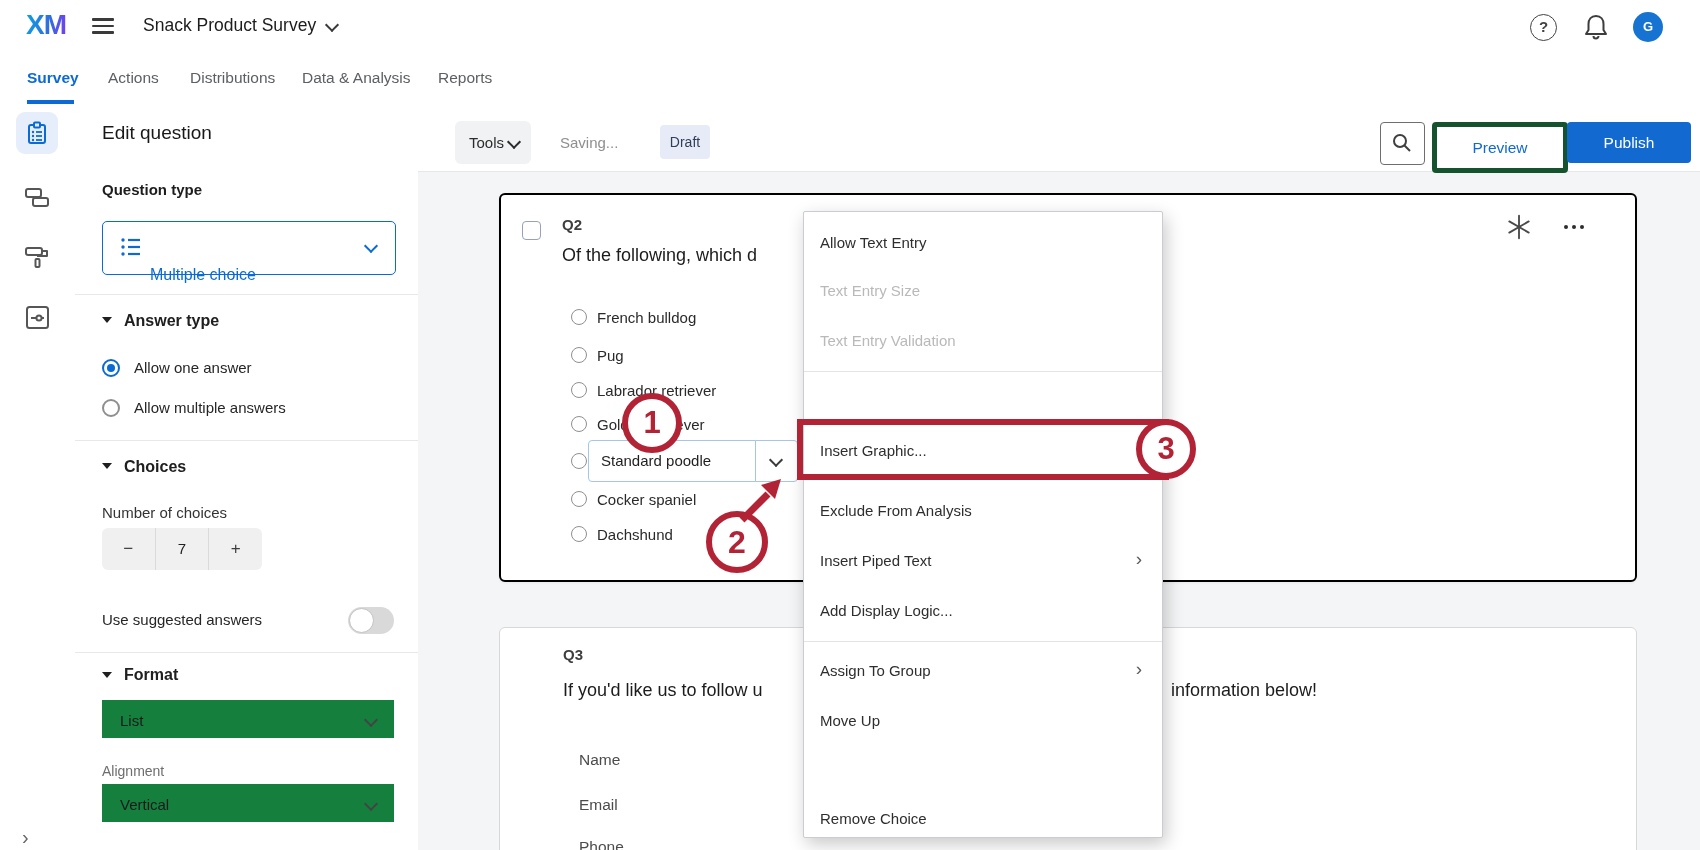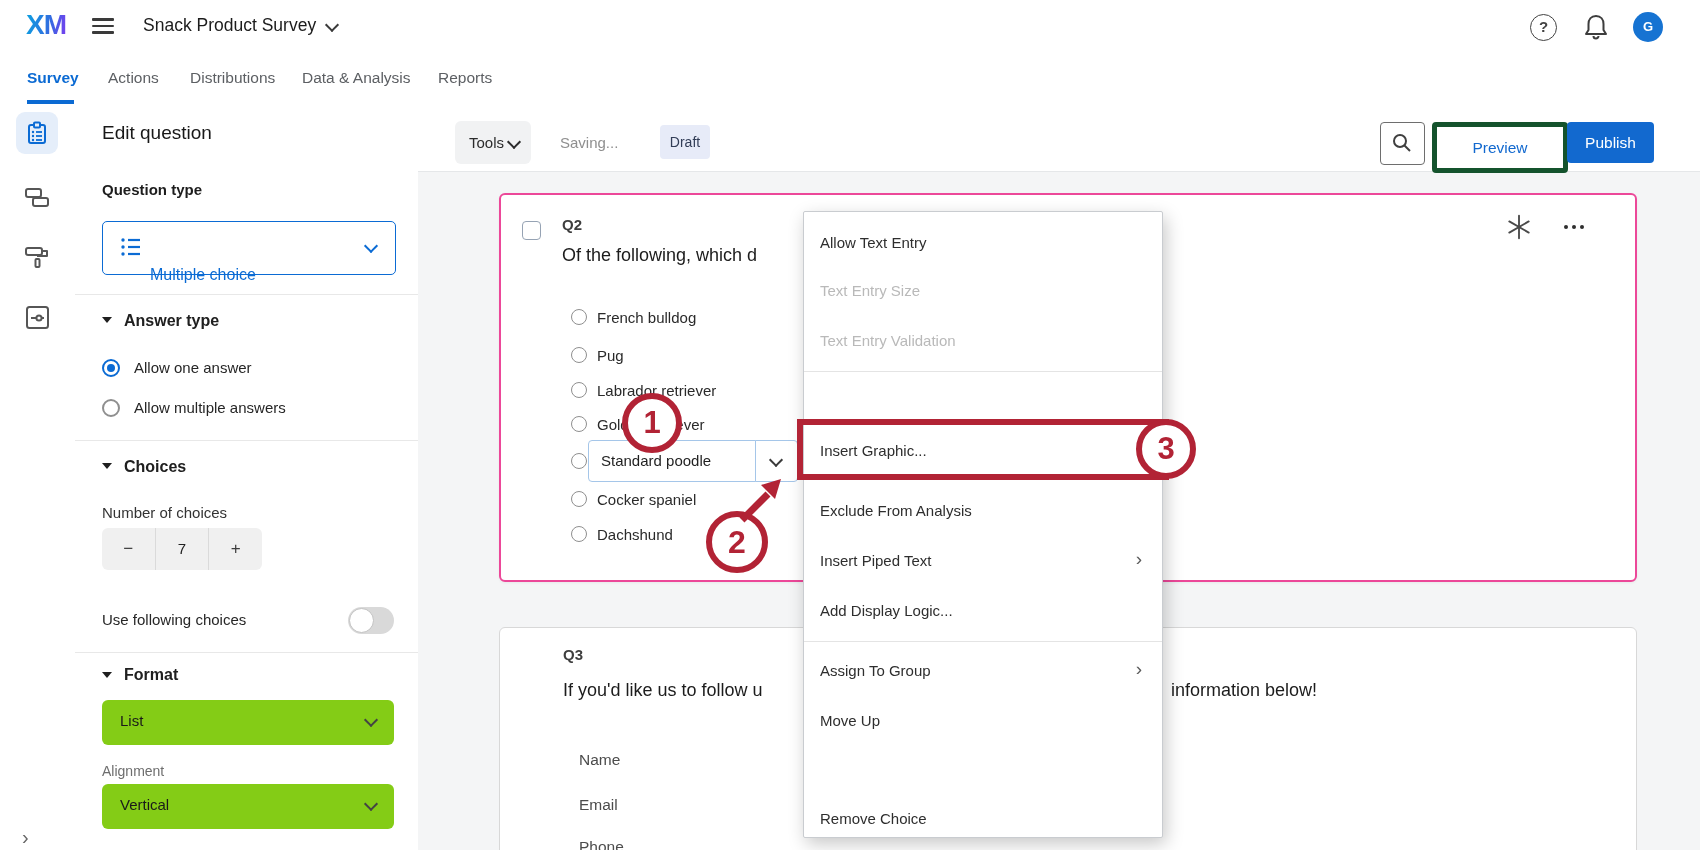--- a/index.html
+++ b/index.html
@@ -43,40 +43,40 @@
   .radio.sel{border-color:#0b6bd4;}
   .radio.sel::after{content:"";position:absolute;left:3px;top:3px;width:8px;height:8px;border-radius:50%;background:#0b6bd4;}
   .radio-label{font-size:15px;color:#262626;line-height:18px;}
   .small-label{font-size:15px;color:#333;}
   .stepper{left:102px;top:528px;width:160px;height:42px;background:#f0f0f0;border-radius:6px;display:flex;}
   .stepper div{flex:1;text-align:center;line-height:42px;font-size:17px;color:#3c3c3c;border-right:1px solid #dadada;cursor:pointer;}
   .stepper div:last-child{border-right:none;}
   .stepper .count{font-size:15px;color:#222;cursor:default;}
   .toggle{left:348px;top:607px;width:46px;height:27px;background:#d9d9d9;border-radius:14px;cursor:pointer;}
   .toggle .knob{position:absolute;left:1px;top:1px;width:25px;height:25px;background:#fff;border:1px solid #c2c2c2;border-radius:50%;box-sizing:border-box;}
-  .select{left:102px;width:292px;height:45px;background:#84cc16;border-radius:6px;cursor:pointer;}
+  .select{left:102px;width:292px;height:38px;background:#15803d;border-radius:0;cursor:pointer;}
   .select .sel-text{position:absolute;left:18px;top:0;line-height:42px;font-size:15px;color:#1a1a1a;}
   .select .chev{position:absolute;right:18px;top:15px;color:#444;}
   .alignment-label{left:102px;top:763px;font-size:14px;color:#6e6e6e;}
   
   .main-bg{left:418px;top:105px;width:1282px;height:745px;background:#f4f5f6;}
   .toolbar{left:418px;top:105px;width:1282px;height:66px;background:#fff;border-bottom:1px solid #e5e7e9;}
   .tools-btn{left:455px;top:121px;width:76px;height:43px;background:#f1f2f3;border-radius:6px;cursor:pointer;}
   .tools-label{position:absolute;left:14px;top:0;line-height:43px;font-size:15px;color:#2b2b2b;}
   .tools-chev{position:absolute;right:12px;top:16px;color:#2b2b2b;}
   .saving-text{left:560px;top:121px;line-height:43px;font-size:15px;color:#8f8f8f;}
   .draft-badge{left:660px;top:125px;width:50px;height:34px;background:#e7ebf8;border-radius:4px;
     text-align:center;line-height:34px;font-size:14px;color:#323d57;}
   .search-btn{left:1380px;top:122px;width:43px;height:41px;border:1px solid #6e6e6e;border-radius:4px;background:#fff;cursor:pointer;}
   .preview-btn{left:1432px;top:122px;width:126px;height:41px;border:5px solid #14532d;border-radius:4px;background:#fff;
     text-align:center;line-height:41px;font-size:15.5px;color:#1269cf;cursor:pointer;}
-  .publish-btn{left:1567px;top:122px;width:87px;height:41px;border-radius:4px;background:#1269cf;
+  .publish-btn{left:1567px;top:122px;width:124px;height:41px;border-radius:4px;background:#1269cf;
     text-align:center;line-height:41px;font-size:15.5px;color:#fff;cursor:pointer;}
   
-  .q2-card{left:499px;top:193px;width:1138px;height:389px;background:#fff;border:2px solid #ec4899;border-radius:6px;box-sizing:border-box;box-shadow:0 1px 3px rgba(0,0,0,.05);z-index:10;padding-left:45px;}
+  .q2-card{left:499px;top:193px;width:1138px;height:389px;background:#fff;border:2px solid #000000;border-radius:6px;box-sizing:border-box;box-shadow:0 1px 3px rgba(0,0,0,.05);z-index:10;padding-left:45px;}
   .q3-card{left:499px;top:627px;width:1138px;height:240px;background:#fff;border:1px solid #d8d8d8;border-radius:6px;box-sizing:border-box;z-index:10;}
   .checkbox{left:21px;top:26px;width:19px;height:19px;border:1.5px solid #96a3b4;border-radius:4px;box-sizing:border-box;background:#fff;cursor:pointer;}
   .q-id{font-size:15px;font-weight:600;color:#3e3e3e;}
   .q-text{font-size:18px;color:#1c1c1c;}
   .c-radio{width:16px;height:16px;border:1.5px solid #8f8f8f;border-radius:50%;box-sizing:border-box;background:#fff;}
   .c-label{font-size:15px;color:#2a2a2a;line-height:17px;}
   .choice-input{left:87px;top:245px;width:168px;height:42px;border:1.5px solid #a5c6e9;border-radius:4px 0 0 4px;box-sizing:border-box;background:#fff;}
   .choice-input span{position:absolute;left:12px;top:0;line-height:39px;font-size:15px;color:#1f1f1f;}
   .choice-dd-btn{left:254px;top:245px;width:43px;height:42px;border:1.5px solid #a5c6e9;border-radius:0 4px 4px 0;box-sizing:border-box;background:#fff;cursor:pointer;}
   .choice-dd-btn .chev{position:absolute;left:15px;top:14px;color:#3a3a3a;}
@@ -184,21 +184,21 @@
   <div class="abs divider" style="top:440px"></div>
 
   <div class="abs tri" style="left:102px;top:463px"></div>
   <div class="abs sec-head" style="left:124px;top:458px">Choices</div>
   <div class="abs small-label" style="left:102px;top:504px">Number of choices</div>
   <div class="abs stepper">
     <div>−</div>
     <div class="count">7</div>
     <div>+</div>
   </div>
-  <div class="abs small-label" style="left:102px;top:611px;color:#262626">Use following choices</div>
+  <div class="abs small-label" style="left:102px;top:611px;color:#262626">Use suggested answers</div>
   <div class="abs toggle">
       <span class="knob"></span>
     </div>
 
   <div class="abs divider" style="top:652px"></div>
 
   <div class="abs tri" style="left:102px;top:672px"></div>
   <div class="abs sec-head" style="left:124px;top:666px">Format</div>
   <div class="abs select" style="top:700px">
     <span class="sel-text">List</span>

